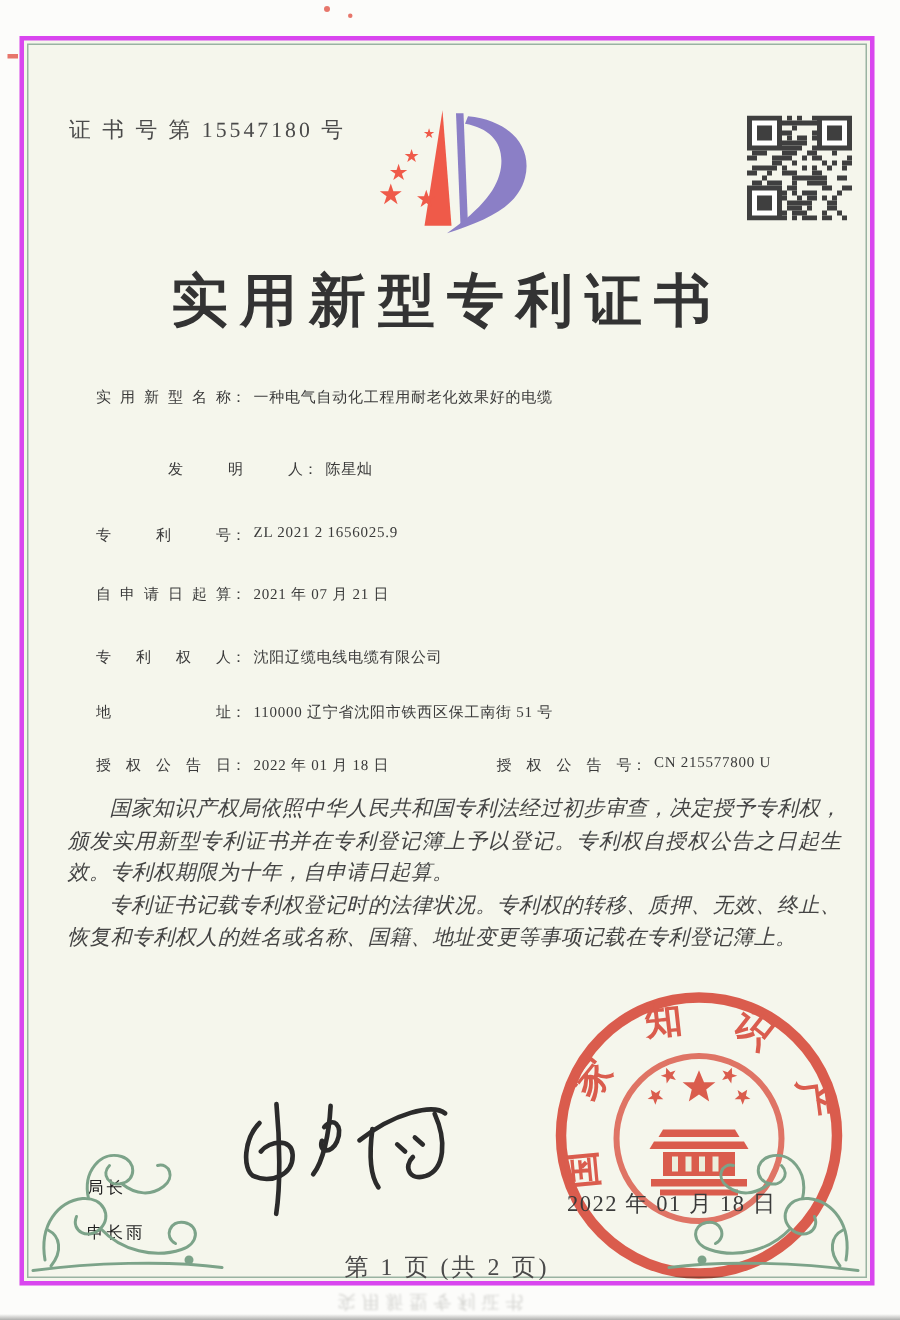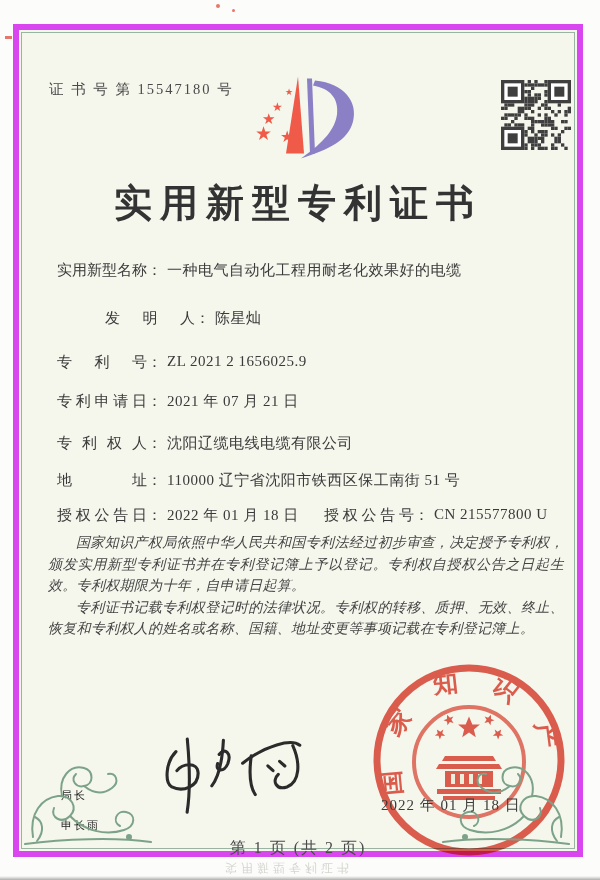--- a/index.html
+++ b/index.html
@@ -1,30 +1,30 @@
 <!DOCTYPE html>
 <html><head>
 <meta charset="utf-8">
 <style>
   html,body{margin:0;padding:0;width:600px;height:880px;overflow:hidden;
     font-family:"Liberation Serif","DejaVu Serif",serif;background:#fcfcfa;}
   .scan{position:relative;width:600px;height:880px;background:#fcfcfa;}
   
   .frame{position:absolute;left:13px;top:24px;width:570px;height:833px;
-    background:#f5f6ec;border:6px solid #d946ef;box-sizing:border-box;}
+    background:#f5f6ec;border:3px solid #d946ef;box-sizing:border-box;}
   .frame::before{content:"";position:absolute;inset:2px;border:1px solid #9ab3a2;pointer-events:none;}
   
   .certno{position:absolute;left:30px;top:50px;font-size:14.5px;color:#4a4a4a;letter-spacing:2px;}
   .logo{position:absolute;left:222px;top:36px;width:125px;height:100px;}
   .logo .star{position:absolute;color:#ef5a49;line-height:1;}
   .qr{position:absolute;left:482px;top:50px;width:70px;height:70px;}
   .title{position:absolute;left:0;top:148px;width:100%;text-align:center;
     font-size:38px;letter-spacing:8px;color:#333;font-weight:600;}
   
-  .row{position:absolute;left:38px;font-size:15px;color:#3a3a3a;white-space:nowrap;}
+  .row{position:absolute;left:48px;font-size:10px;color:#3a3a3a;white-space:nowrap;}
   .lbl{display:inline-block;width:90px;text-align:justify;text-align-last:justify;vertical-align:top;}
   .colon{display:inline-block;vertical-align:top;}
   .val{display:inline-block;margin-left:5px;letter-spacing:0.5px;vertical-align:top;}
   .grant2{position:absolute;left:267px;top:0;}
   
   .paras{position:absolute;left:29px;top:502px;width:516px;font-size:14px;
     line-height:21.5px;color:#444;text-align:justify;font-style:italic;letter-spacing:0.3px;}
   .paras p{margin:0;text-indent:2em;}
   
   .signer{position:absolute;left:42px;top:714px;font-family:"Liberation Sans","DejaVu Sans",sans-serif;
@@ -223,21 +223,21 @@
     <div class="row" style="top:231px;">
       <span class="lbl">实用新型名称</span><span class="colon">：</span><span class="val">一种电气自动化工程用耐老化效果好的电缆</span>
     </div>
     <div class="row" style="top:279px;margin-left:48px;">
       <span class="lbl">发明人</span><span class="colon">：</span><span class="val">陈星灿</span>
     </div>
     <div class="row" style="top:323px;">
       <span class="lbl">专利号</span><span class="colon">：</span><span class="val">ZL 2021 2 1656025.9</span>
     </div>
     <div class="row" style="top:362px;">
-      <span class="lbl">专利申请日</span><span class="colon">：</span><span class="val">2021 年 07 月 21 日</span>
+      <span class="lbl">自申请日起算</span><span class="colon">：</span><span class="val">2021 年 07 月 21 日</span>
     </div>
     <div class="row" style="top:404px;">
       <span class="lbl">专利权人</span><span class="colon">：</span><span class="val">沈阳辽缆电线电缆有限公司</span>
     </div>
     <div class="row" style="top:441px;">
       <span class="lbl">地址</span><span class="colon">：</span><span class="val">110000 辽宁省沈阳市铁西区保工南街 51 号</span>
     </div>
     <div class="row" style="top:476px;">
       <span class="lbl">授权公告日</span><span class="colon">：</span><span class="val">2022 年 01 月 18 日</span>
       <span class="grant2">

